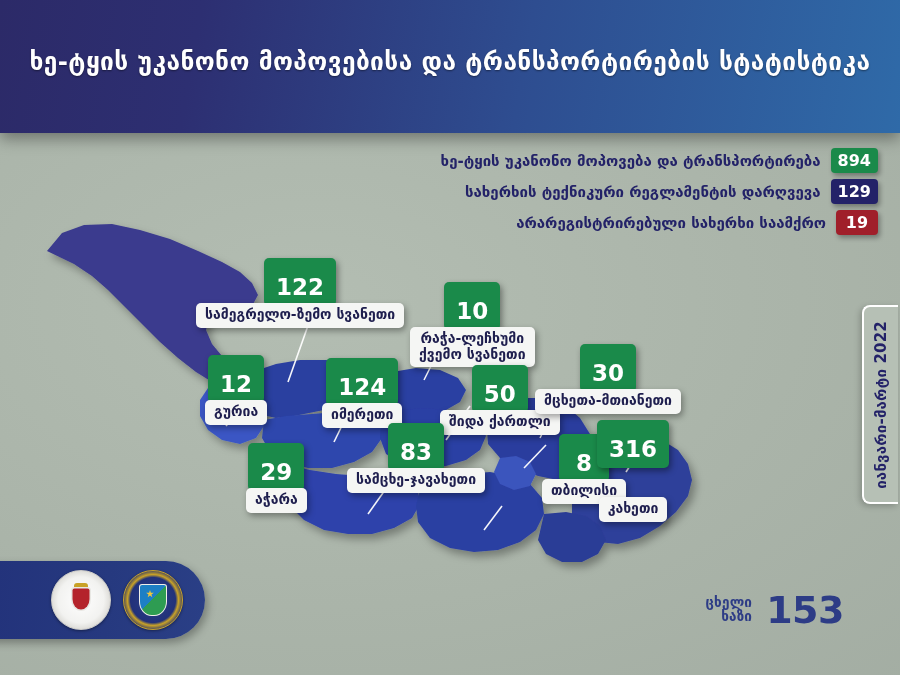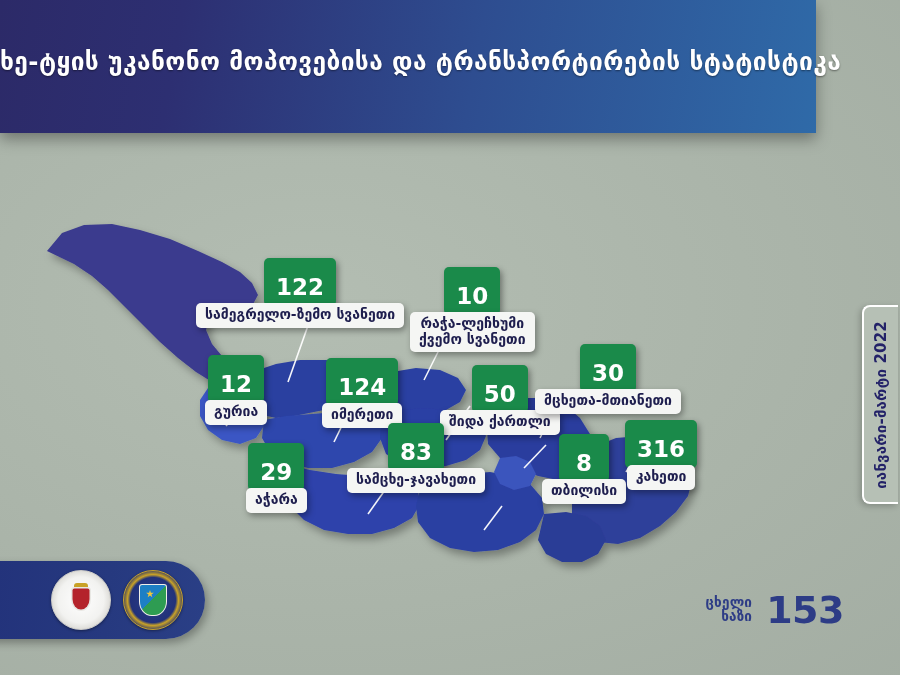--- a/index.html
+++ b/index.html
@@ -13,21 +13,21 @@
     height: 675px;
     overflow: hidden;
     font-family: "DejaVu Sans", "Liberation Sans", sans-serif;
     background: radial-gradient(ellipse 120% 100% at 35% 45%, #b3bdb2 0%, #aab4a9 45%, #9fa99f 100%);
   }
 
   
   #header-band {
     position: absolute;
     left: 0; top: 0;
-    width: 816px; height: 133px;
+    width: 900px; height: 133px;
     background: linear-gradient(100deg, #2c2a68 0%, #2d2f72 22%, #2e4d90 58%, #2f6aa8 100%);
     box-shadow: 0 6px 14px rgba(0,0,0,0.35);
     z-index: 5;
   }
   #header-title {
     position: absolute;
     left: 0; right: 0;
     top: 47px;
     text-align: center;
     color: #ffffff;
@@ -302,27 +302,41 @@
         <line x1="560" y1="278" x2="540" y2="318"></line>
         <line x1="292" y1="360" x2="268" y2="390"></line>
         <line x1="390" y1="363" x2="368" y2="394"></line>
         <line x1="546" y1="325" x2="524" y2="348"></line>
         <line x1="648" y1="318" x2="626" y2="352"></line>
         <line x1="502" y1="386" x2="484" y2="410"></line>
       </g>
     </svg>
   </div>
 
+  <div id="legend">
+    <div class="legend-row">
+      <div class="legend-label">ხე-ტყის უკანონო მოპოვება და ტრანსპორტირება</div>
+      <div class="legend-badge lg-green">894</div>
+    </div>
+    <div class="legend-row">
+      <div class="legend-label">სახერხის ტექნიკური რეგლამენტის დარღვევა</div>
+      <div class="legend-badge lg-navy">129</div>
+    </div>
+    <div class="legend-row">
+      <div class="legend-label">არარეგისტრირებული სახერხი საამქრო</div>
+      <div class="legend-badge lg-red">19</div>
+    </div>
+  </div>
 
   <div class="marker" style="left:196px; top:258px;">
     <div class="marker-value">122</div>
     <div class="marker-name">სამეგრელო-ზემო სვანეთი</div>
   </div>
 
-  <div class="marker" style="left:410px; top:267px;">
+  <div class="marker" style="left:410px; top:282px;">
     <div class="marker-value">10</div>
     <div class="marker-name">რაჭა-ლეჩხუმი
 ქვემო სვანეთი</div>
   </div>
 
   <div class="marker" style="left:205px; top:355px;">
     <div class="marker-value">12</div>
     <div class="marker-name">გურია</div>
   </div>
 
@@ -349,21 +363,21 @@
   <div class="marker" style="left:347px; top:423px;justify-content:center;">
     <div class="marker-value">83</div>
     <div class="marker-name">სამცხე-ჯავახეთი</div>
   </div>
 
   <div class="marker" style="left:542px; top:434px;">
     <div class="marker-value">8</div>
     <div class="marker-name">თბილისი</div>
   </div>
 
-  <div class="marker" style="left:625px; top:420px;">
+  <div class="marker" style="left:597px; top:420px;gap:32px;">
     <div class="marker-value">316</div>
     <div class="marker-name">კახეთი</div>
   </div>
 
 
   <div id="date-tab">
     <div id="date-tab-text">იანვარი-მარტი 2022</div>
   </div>
 
   <div id="logos">

